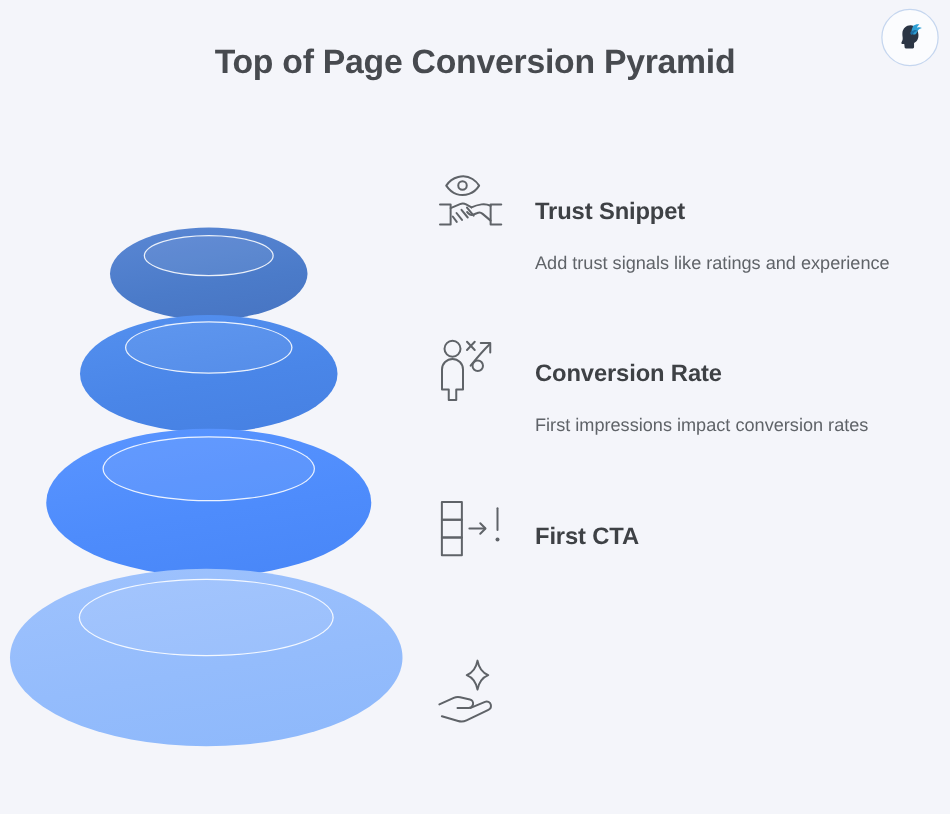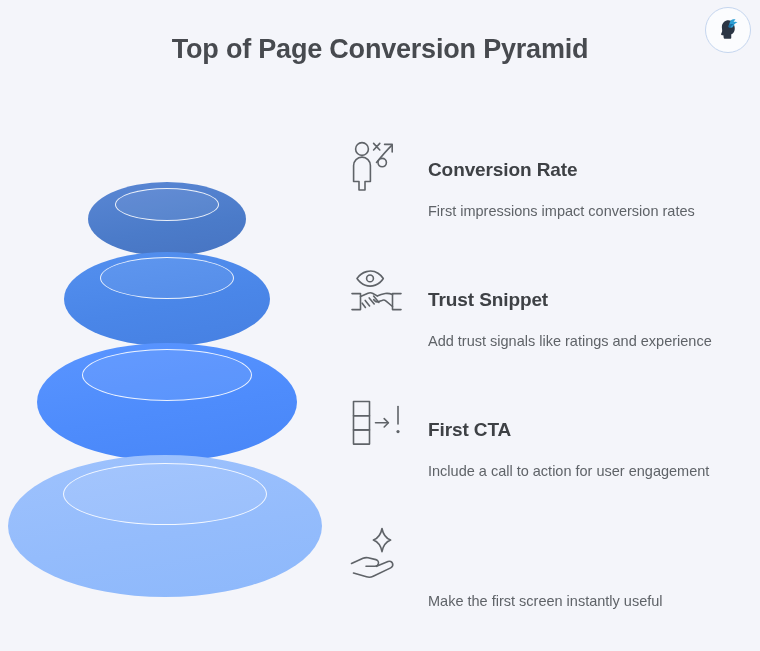--- a/index.html
+++ b/index.html
@@ -173,69 +173,67 @@
     <div class="body"></div>
     <div class="ring"></div>
   </div>
 </div>
 
 <div class="items">
 
   <div class="item">
     <span class="icon">
       <svg width="58" height="56" viewBox="0 0 58 56" fill="none" stroke="currentColor" stroke-width="1.6" stroke-linecap="round" stroke-linejoin="round">
-        <circle cx="14" cy="13" r="6.4"></circle>
-        <path d="M5.6 45.5V29.5a8.4 8.4 0 0 1 16.8 0v16h-5.4v8.5h-6v-8.5z"></path>
-        <path d="M25.6 7.4l6.2 6.6M31.8 7.4l-6.2 6.6"></path>
-        <path d="M28.5 26.5C33 21 38.5 14.5 43.5 9.6"></path>
-        <path d="M36.6 8.4h7.6v7.6"></path>
-        <circle cx="34.2" cy="26.6" r="4.2"></circle>
-      </svg>
-    </span>
-    <div class="heading">Conversion Rate</div>
-    <div class="desc">First impressions impact conversion rates</div>
-  </div>
-
-  <div class="item">
-    <span class="icon">
-      <svg width="58" height="56" viewBox="0 0 58 56" fill="none" stroke="currentColor" stroke-width="1.6" stroke-linecap="round" stroke-linejoin="round">
         <path d="M9 12.5c4.5-7 14-9.6 21-5.3 2.4 1.5 4.1 3.4 5.3 5.3-3.9 6.4-11.4 9-18 6.8-3.3-1.1-6-3.4-8.3-6.8z"></path>
         <circle cx="22" cy="12.4" r="3.4"></circle>
         <path d="M4 27.6h8.5v16H4"></path>
         <path d="M53 27.6h-8.5v16H53"></path>
         <path d="M12.5 30.5l7.5-3.2c1.6-.7 3.4-.6 4.9.2l4.3 2.4"></path>
         <path d="M29.2 29.9c2.6-1.2 5.4-2 8-2.4 2.4-.4 5 .1 7.3 1.1"></path>
         <path d="M44.5 40.5l-6.4-5.4c-1.2-1-2.8-1.3-4.2-.7l-3 1.2c-1.5.6-3.2.2-4.3-1l-.9-1"></path>
         <path d="M17.2 34.4l4.4 5.5M21.2 31.9l5 6.1M25.6 30.1l5.3 6.4M14.2 37.2l3.2 4.3"></path>
       </svg>
     </span>
     <div class="heading">Trust Snippet</div>
     <div class="desc">Add trust signals like ratings and experience</div>
   </div>
 
   <div class="item">
     <span class="icon">
       <svg width="58" height="56" viewBox="0 0 58 56" fill="none" stroke="currentColor" stroke-width="1.6" stroke-linecap="round" stroke-linejoin="round">
+        <circle cx="14" cy="13" r="6.4"></circle>
+        <path d="M5.6 45.5V29.5a8.4 8.4 0 0 1 16.8 0v16h-5.4v8.5h-6v-8.5z"></path>
+        <path d="M25.6 7.4l6.2 6.6M31.8 7.4l-6.2 6.6"></path>
+        <path d="M28.5 26.5C33 21 38.5 14.5 43.5 9.6"></path>
+        <path d="M36.6 8.4h7.6v7.6"></path>
+        <circle cx="34.2" cy="26.6" r="4.2"></circle>
+      </svg>
+    </span>
+    <div class="heading">Conversion Rate</div>
+    <div class="desc">First impressions impact conversion rates</div>
+  </div>
+
+  <div class="item">
+    <span class="icon">
+      <svg width="58" height="56" viewBox="0 0 58 56" fill="none" stroke="currentColor" stroke-width="1.6" stroke-linecap="round" stroke-linejoin="round">
         <rect x="5.5" y="5.5" width="16" height="14.2"></rect>
         <rect x="5.5" y="19.7" width="16" height="14.2"></rect>
         <rect x="5.5" y="33.9" width="16" height="14.2"></rect>
         <path d="M27.5 26.8h12.5"></path>
         <path d="M36.2 22.6l4.2 4.2-4.2 4.2"></path>
         <path d="M50 10.5v17.5"></path>
         <circle cx="50" cy="35.6" r="1.6" fill="currentColor" stroke="none"></circle>
       </svg>
     </span>
     <div class="heading">First CTA</div>
-    <div class="desc">Include a call to action for user engagement</div>
   </div>
 
   <div class="item">
     <span class="icon">
       <svg width="58" height="56" viewBox="0 0 58 56" fill="none" stroke="currentColor" stroke-width="1.6" stroke-linecap="round" stroke-linejoin="round">
         <path d="M34 2.5c1.1 6 3.6 9.6 8.6 11.6-5 2-7.5 5.6-8.6 11.6-1.1-6-3.6-9.6-8.6-11.6 5-2 7.5-5.6 8.6-11.6z"></path>
         <path d="M3.5 37.5l11.5-5.2c1.6-.7 3.4-.9 5.1-.5l7.8 1.8c1.8.4 2.9 2.2 2.5 4-.35 1.6-1.8 2.7-3.45 2.7H18"></path>
         <path d="M28.5 40.3l11.5-4.8c1.9-.8 4 .2 4.6 2.1.5 1.7-.3 3.5-1.9 4.3l-17.5 8.4c-2.1 1-4.5 1.2-6.7.5L5.5 47"></path>
       </svg>
     </span>
-    <div class="desc">Make the first screen instantly useful</div>
   </div>
 
 </div>
 
 </body></html>

